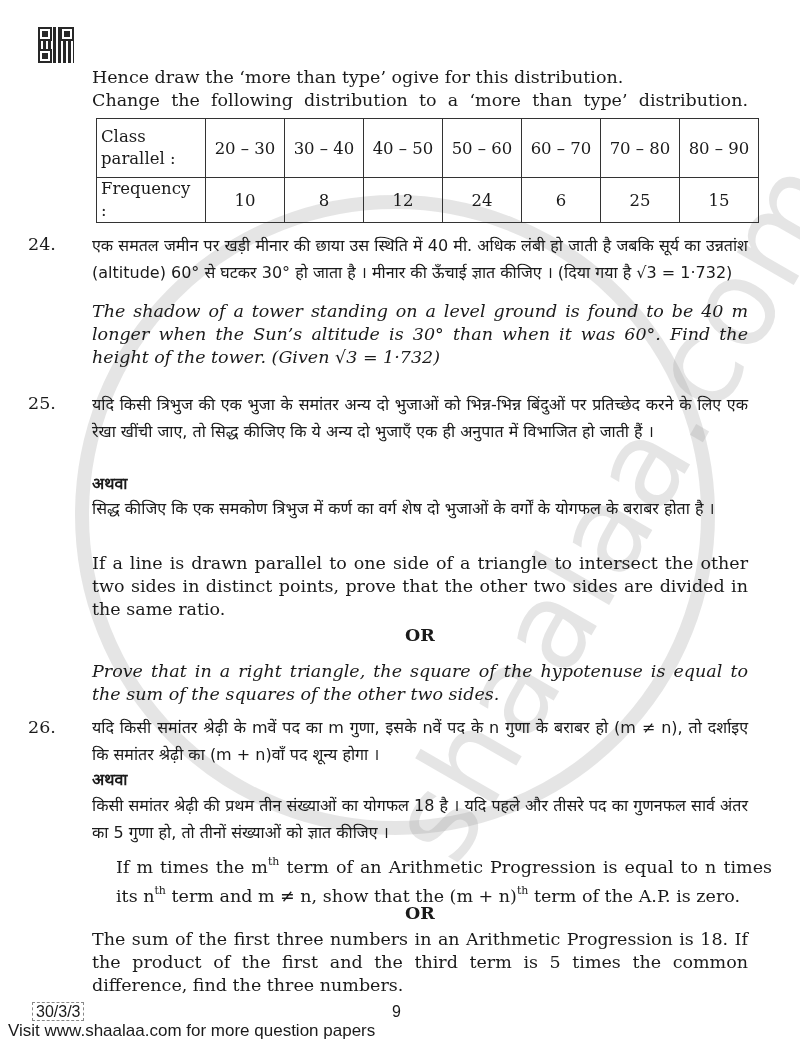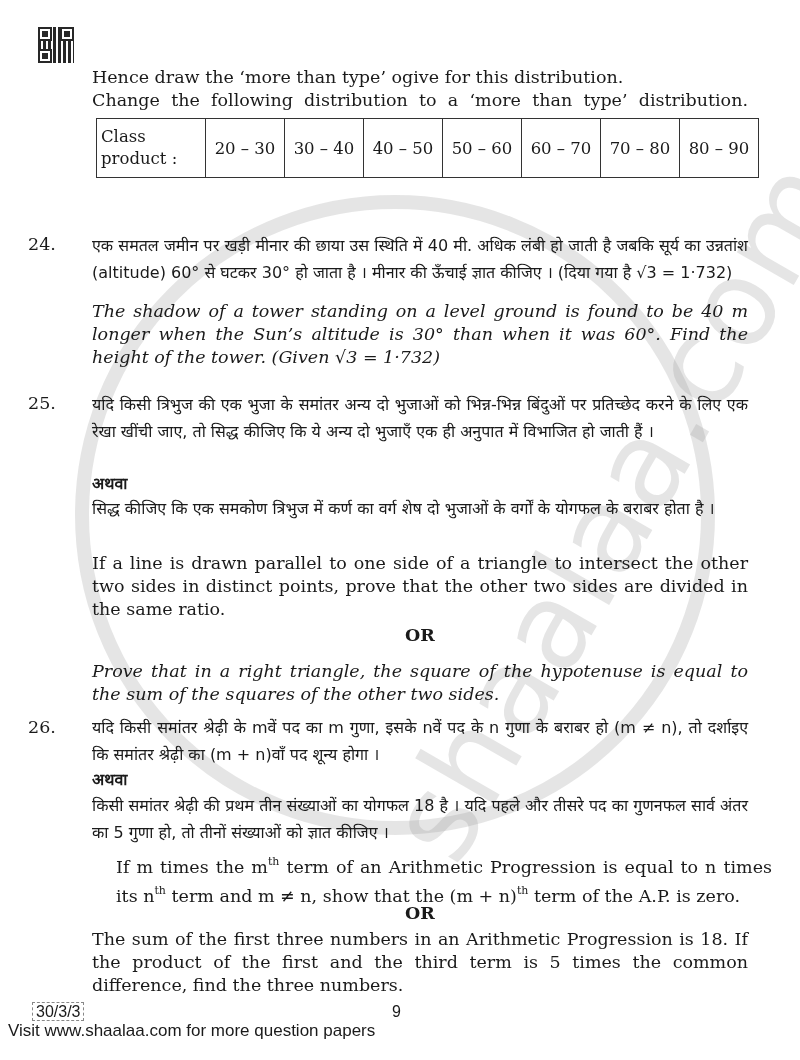--- a/index.html
+++ b/index.html
@@ -71,28 +71,38 @@
 <div class="watermark-text">shaalaa.com</div>
 
 <div class="block justify" style="top:66px;">
   <div>Hence draw the ‘more than type’ ogive for this distribution.</div>
   <div style="text-align:justify;text-align-last:justify;">Change the following distribution to a ‘more than type’ distribution.</div>
 </div>
 
 <table class="dist">
   <tbody>
       <tr class="r1">
-    <td class="head">Class product :</td>
+    <td class="head">Class parallel :</td>
     <td class="c">20 – 30</td>
     <td class="c">30 – 40</td>
     <td class="c">40 – 50</td>
     <td class="c">50 – 60</td>
     <td class="c">60 – 70</td>
     <td class="c">70 – 80</td>
     <td class="c">80 – 90</td>
+  </tr>
+  <tr class="r2">
+    <td class="head">Frequency :</td>
+    <td class="c">10</td>
+    <td class="c">8</td>
+    <td class="c">12</td>
+    <td class="c">24</td>
+    <td class="c">6</td>
+    <td class="c">25</td>
+    <td class="c">15</td>
   </tr>
 </tbody>
   </table>
 
 <div class="qno" style="top:234px;">24.</div>
 <div class="block justify hindi" style="top:232px;">एक समतल जमीन पर खड़ी मीनार की छाया उस स्थिति में 40 मी. अधिक लंबी हो जाती है जबकि सूर्य का उन्नतांश (altitude) 60° से घटकर 30° हो जाता है । मीनार की ऊँचाई ज्ञात कीजिए । (दिया गया है √3 = 1·732)</div>
 <div class="block justify" style="top:300px;font-style:italic;">The shadow of a tower standing on  a level ground is found to be 40 m longer when the Sun’s altitude is 30° than when it was 60°. Find the height of the tower. (Given √3 = 1·732)</div>
 
 <div class="qno" style="top:393px;">25.</div>
 <div class="block justify hindi" style="top:391px;">यदि किसी त्रिभुज की एक भुजा के समांतर अन्य दो भुजाओं को भिन्न-भिन्न बिंदुओं पर प्रतिच्छेद करने के लिए एक रेखा खींची जाए, तो सिद्ध कीजिए कि ये अन्य दो भुजाएँ एक ही अनुपात में विभाजित हो जाती हैं ।</div>

